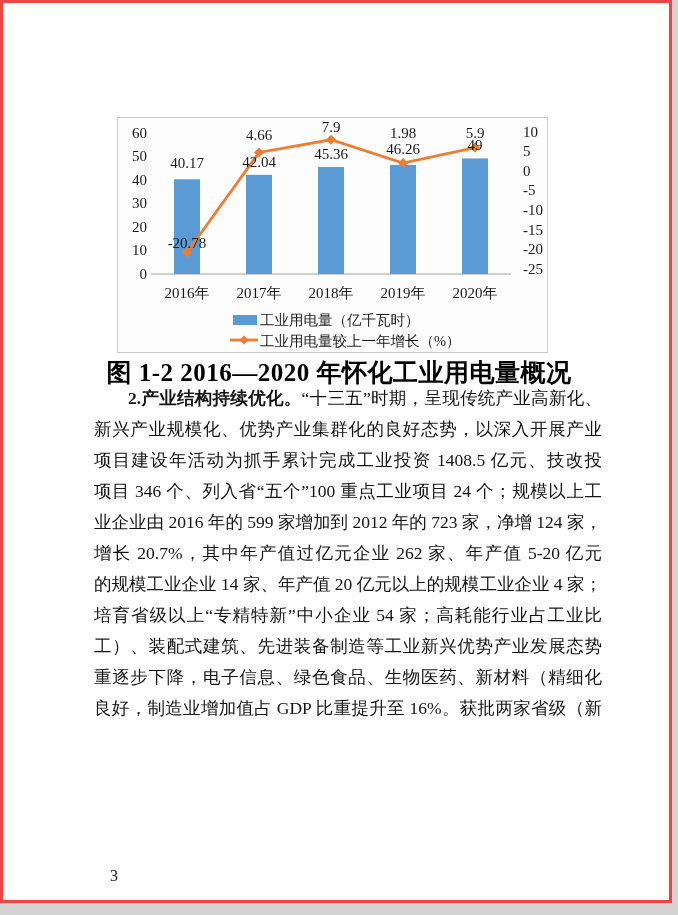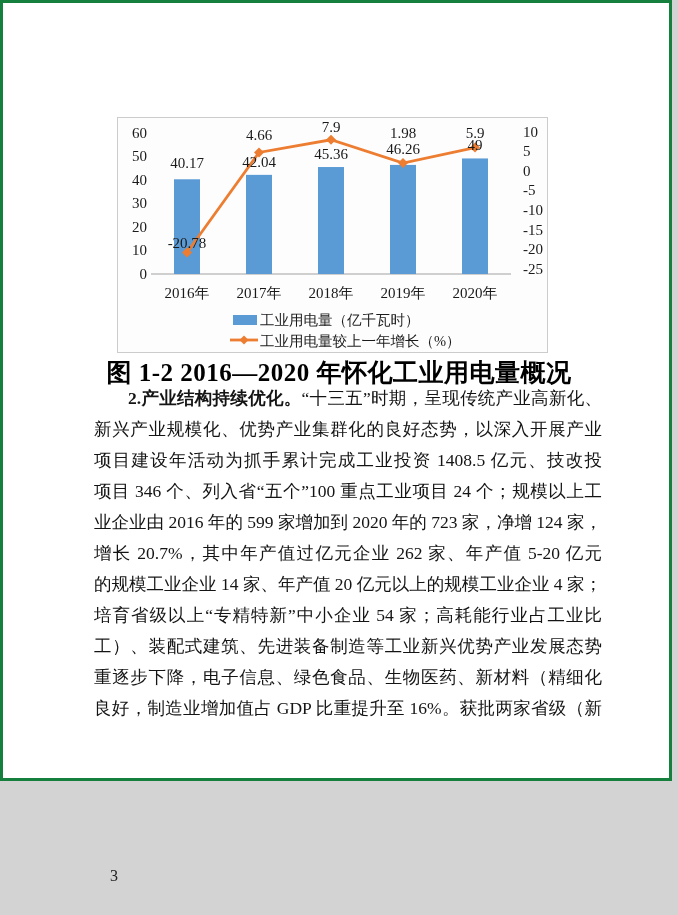--- a/index.html
+++ b/index.html
@@ -5,23 +5,23 @@
   * { box-sizing: border-box; margin: 0; padding: 0; }
   html, body {
     width: 678px; height: 915px;
     background: #d3d3d3;
     font-family: "Liberation Serif", "DejaVu Serif", serif;
     position: relative;
     overflow: hidden;
   }
   .page {
     position: absolute; left: 0; top: 0;
-    width: 672px; height: 781px;
+    width: 672px; height: 903px;
     background: #ffffff;
-    border: 3px solid #15803d;
+    border: 3px solid #ef4444;
   }
   .chart-frame {
     position: absolute; left: 114px; top: 114px;
     width: 431px; height: 236px;
     background: #fdfdfd;
     border: 1px solid #cccccc;
   }
   .chart-frame svg { display: block; width: 429px; height: 234px; }
   .figure-caption {
     position: absolute; left: 82px; top: 353px; width: 508px;
@@ -110,21 +110,21 @@
       </svg>
   </div>
 
   <div class="figure-caption">图 1-2 2016—2020 年怀化工业用电量概况</div>
 
   <div class="body-text" id="para">
       <div class="tline"><span class="indent"></span><b>2.产业结构持续优化。</b>“十三五”时期，呈现传统产业高新化、</div>
       <div class="tline">新兴产业规模化、优势产业集群化的良好态势，以深入开展产业</div>
       <div class="tline">项目建设年活动为抓手累计完成工业投资 1408.5 亿元、技改投</div>
       <div class="tline">项目 346 个、列入省“五个”100 重点工业项目 24 个；规模以上工</div>
-      <div class="tline">业企业由 2016 年的 599 家增加到 2020 年的 723 家，净增 124 家，</div>
+      <div class="tline">业企业由 2016 年的 599 家增加到 2012 年的 723 家，净增 124 家，</div>
       <div class="tline">增长 20.7%，其中年产值过亿元企业 262 家、年产值 5-20 亿元</div>
       <div class="tline">的规模工业企业 14 家、年产值 20 亿元以上的规模工业企业 4 家；</div>
       <div class="tline">培育省级以上“专精特新”中小企业 54 家；高耗能行业占工业比</div>
       <div class="tline">工）、装配式建筑、先进装备制造等工业新兴优势产业发展态势</div>
       <div class="tline">重逐步下降，电子信息、绿色食品、生物医药、新材料（精细化</div>
       <div class="tline">良好，制造业增加值占 GDP 比重提升至 16%。获批两家省级（新</div>
     </div>
 
   <div class="page-number">3</div>
 

